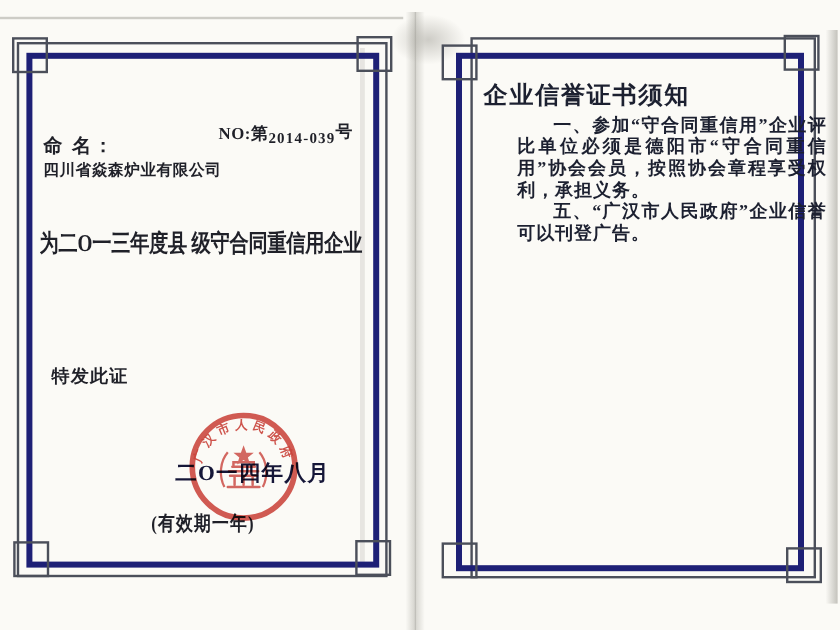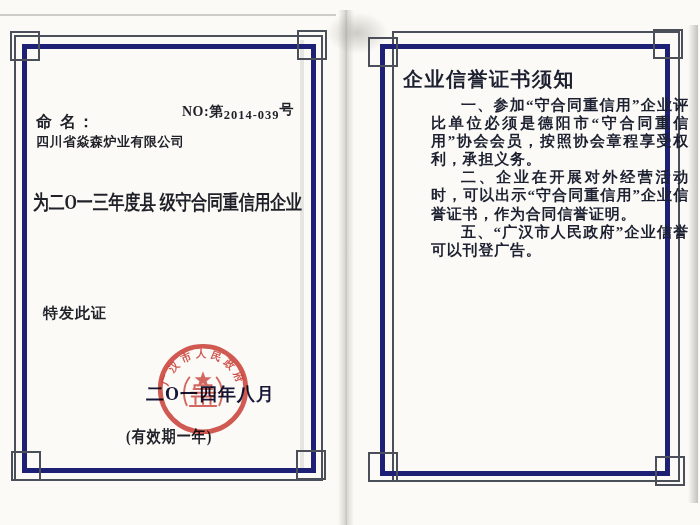--- a/index.html
+++ b/index.html
@@ -109,18 +109,17 @@
     <div class="frame-blue" style="left:380px;top:44px;width:280px;height:422px;"></div>
     <div class="corner" style="left:368px;top:37px;"></div>
     <div class="corner" style="left:653px;top:29px;"></div>
     <div class="corner" style="left:368px;top:452px;"></div>
     <div class="corner" style="left:655px;top:456px;"></div>
 
     <div class="notice-title">企业信誉证书须知</div>
 
     <div class="notice-body">
       <p>一、参加“守合同重信用”企业评比单位必须是德阳市“守合同重信用”协会会员，按照协会章程享受权利，承担义务。</p>
-      <p>二、企业在开展对外经营活动时，可以出示“守合同重信用”企业信誉证书，作为合同信誉证明。</p>
       <p>五、“广汉市人民政府”企业信誉可以刊登广告。</p>
     </div>
   </div>
 
 </div>
 
 </body></html>

